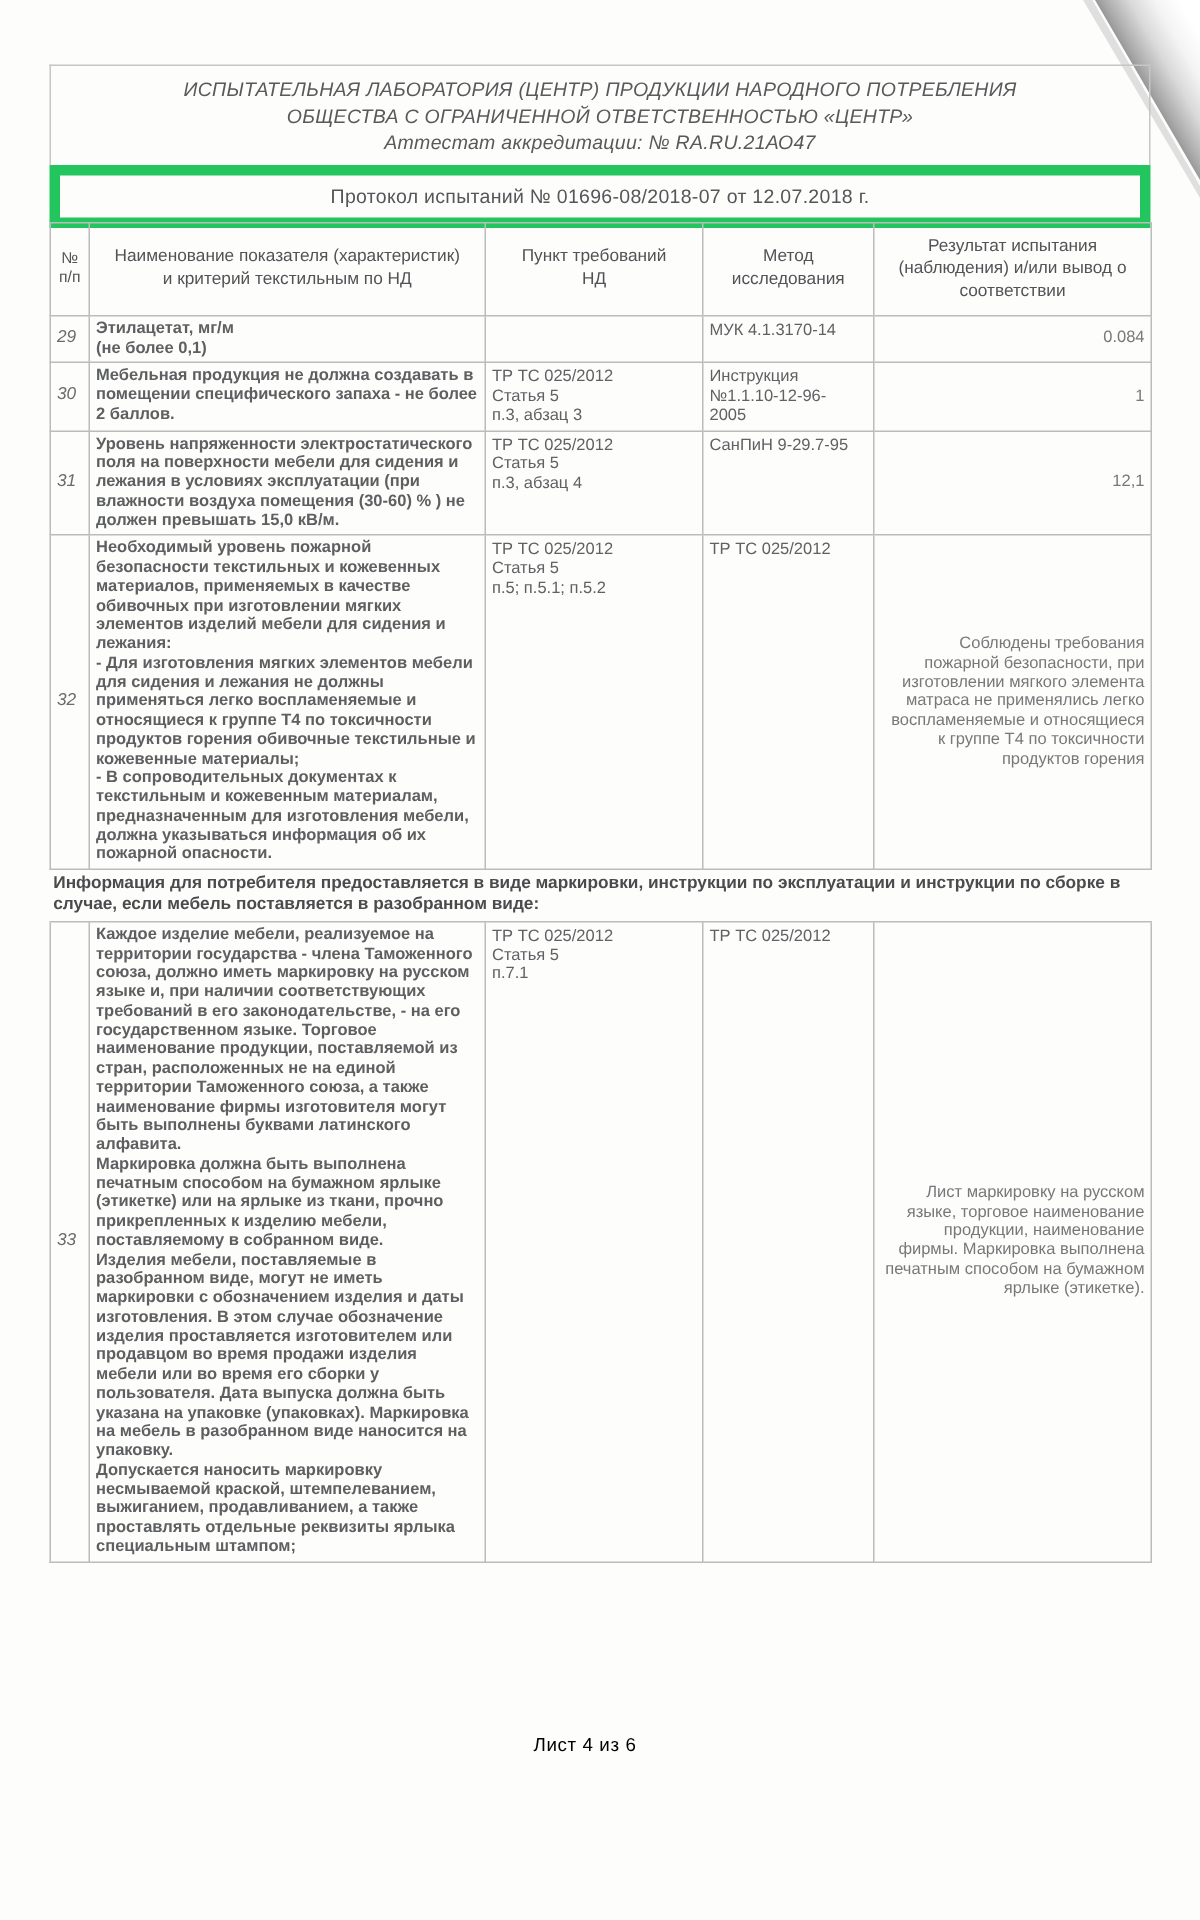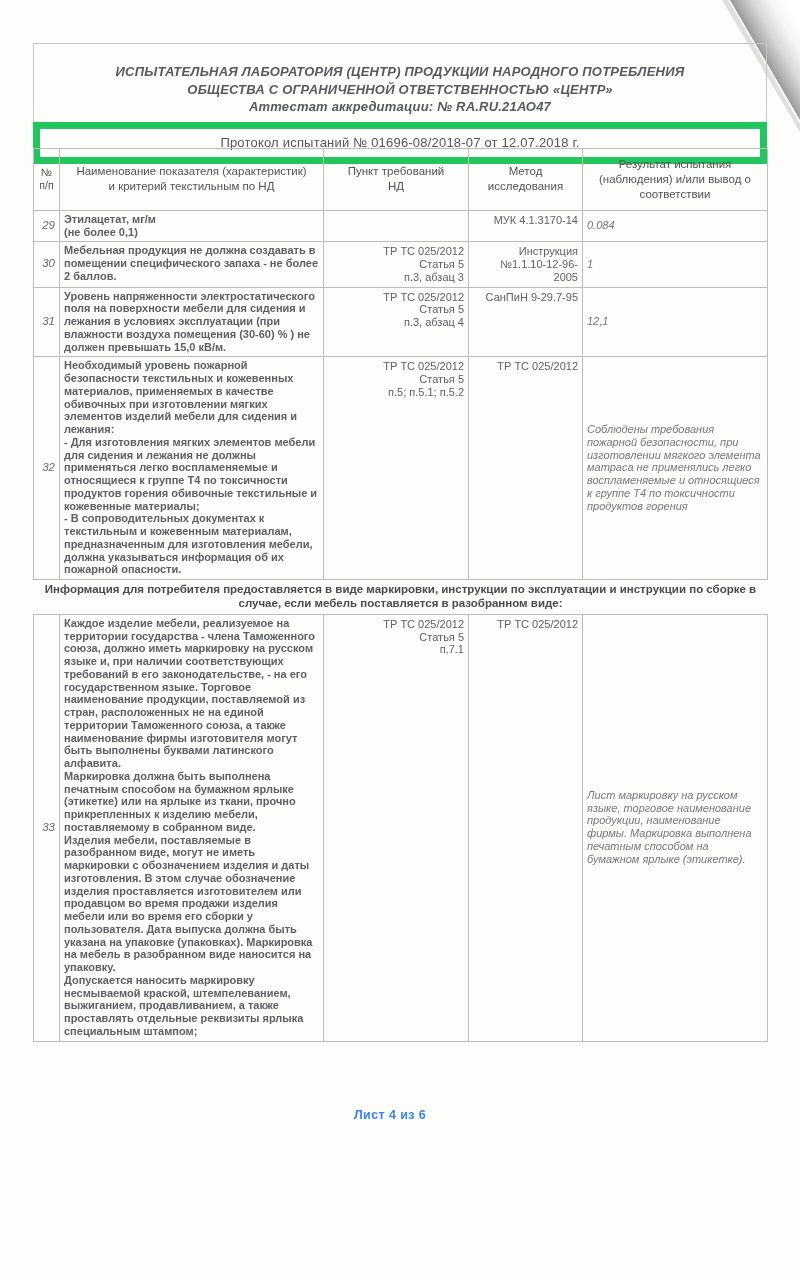--- a/index.html
+++ b/index.html
@@ -15,50 +15,50 @@
   }
   .fold-line {
     position:absolute; top:0; right:0; width:78px; height:132px;
     clip-path:polygon(0 0, 8% 0, 100% 94%, 100% 100%);
     background:#c7c7c7; opacity:.55;
   }
 
   .head-wrap { position:absolute; top:43px; left:33px; width:734px; }
   .hdr-box {
     border:1px solid #c6c6c6; border-bottom:none;
-    padding:19px 40px 6px 40px; text-align:center;font-weight:bold;
+    padding:7px 40px 6px 40px; text-align:center;
   }
   .hdr-box .ln { font-style:italic; font-size:13px; line-height:1.35; color:#58595b; letter-spacing:.2px; }
   .protocol-box {
     border:7px solid #22c55e; text-align:center; padding:6px 10px 7px 10px;
     font-size:13px; color:#55565a; letter-spacing:.2px;
   }
 
   .table-wrap { position:absolute; top:148px; left:33px; width:734px; }
   table { border-collapse:collapse; table-layout:fixed; width:734px; }
   col.w-num{width:26px;} col.w-name{width:264px;} col.w-punkt{width:145px;}
   col.w-method{width:114px;} col.w-result{width:185px;}
   td,th { border:1px solid #bcbcbc; font-weight:normal; }
   th {
     font-size:11.5px; line-height:1.3; color:#525356; text-align:center;
     vertical-align:middle; padding:8px 3px; white-space:pre-line;
   }
   td { font-size:11px; line-height:1.16; padding:2px 4px 3px 4px; white-space:pre-line; }
-  td.c-num { text-align:right; vertical-align:middle; font-style:italic; color:#6a6b6d; font-size:11.5px;margin-top:28px; }
+  td.c-num { text-align:left; vertical-align:middle; font-style:italic; color:#6a6b6d; font-size:11.5px;margin-top:28px; }
   td.c-name { text-align:left; vertical-align:top; color:#5e5f61;font-weight:bold; }
-  td.c-punkt, td.c-method { text-align:right; vertical-align:top; color:#606164; padding-top:3px; }
-  td.c-result { text-align:left; vertical-align:middle; color:#77787a;font-style:italic; }
+  td.c-punkt, td.c-method { text-align:left; vertical-align:top; color:#606164; padding-top:3px; }
+  td.c-result { text-align:right; vertical-align:middle; color:#77787a; }
   td.section {
     border-left:none; border-right:none;
     font-size:11.5px; font-weight:bold; color:#4a4b4d; line-height:1.25;
-    padding:2px 2px 3px 2px; text-align:center; vertical-align:top;
+    padding:2px 2px 3px 2px; text-align:left; vertical-align:top;
   }
   .footer {
-    position:absolute; top:1108px; left:33px; width:714px;
-    text-align:center; font-size:12.5px; color:#3b82f6; letter-spacing:.4px;font-weight:bold;
+    position:absolute; top:1156px; left:33px; width:714px;
+    text-align:center; font-size:12.5px; color:#000000; letter-spacing:.4px;
   }
 </style>
 </head>
 <body>
 
 <div class="sheet">
 
   <div class="fold-line"></div>
   <div class="fold"></div>
 

